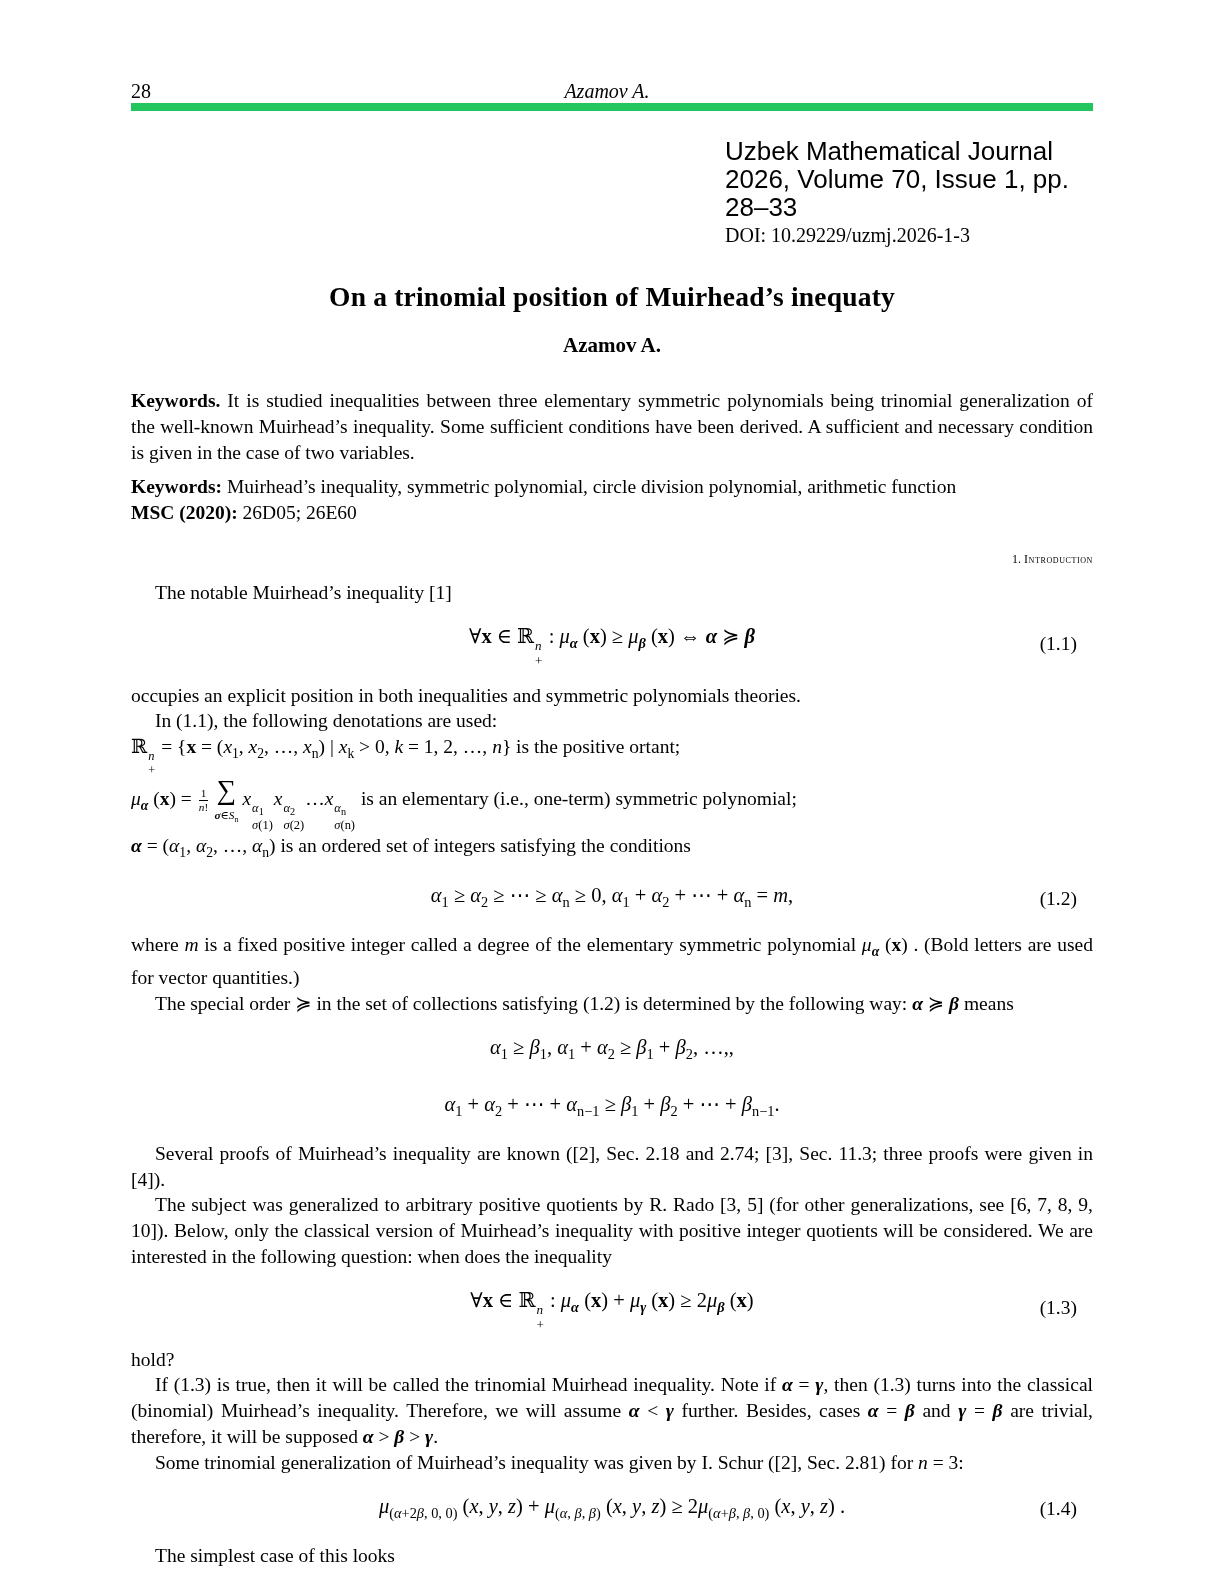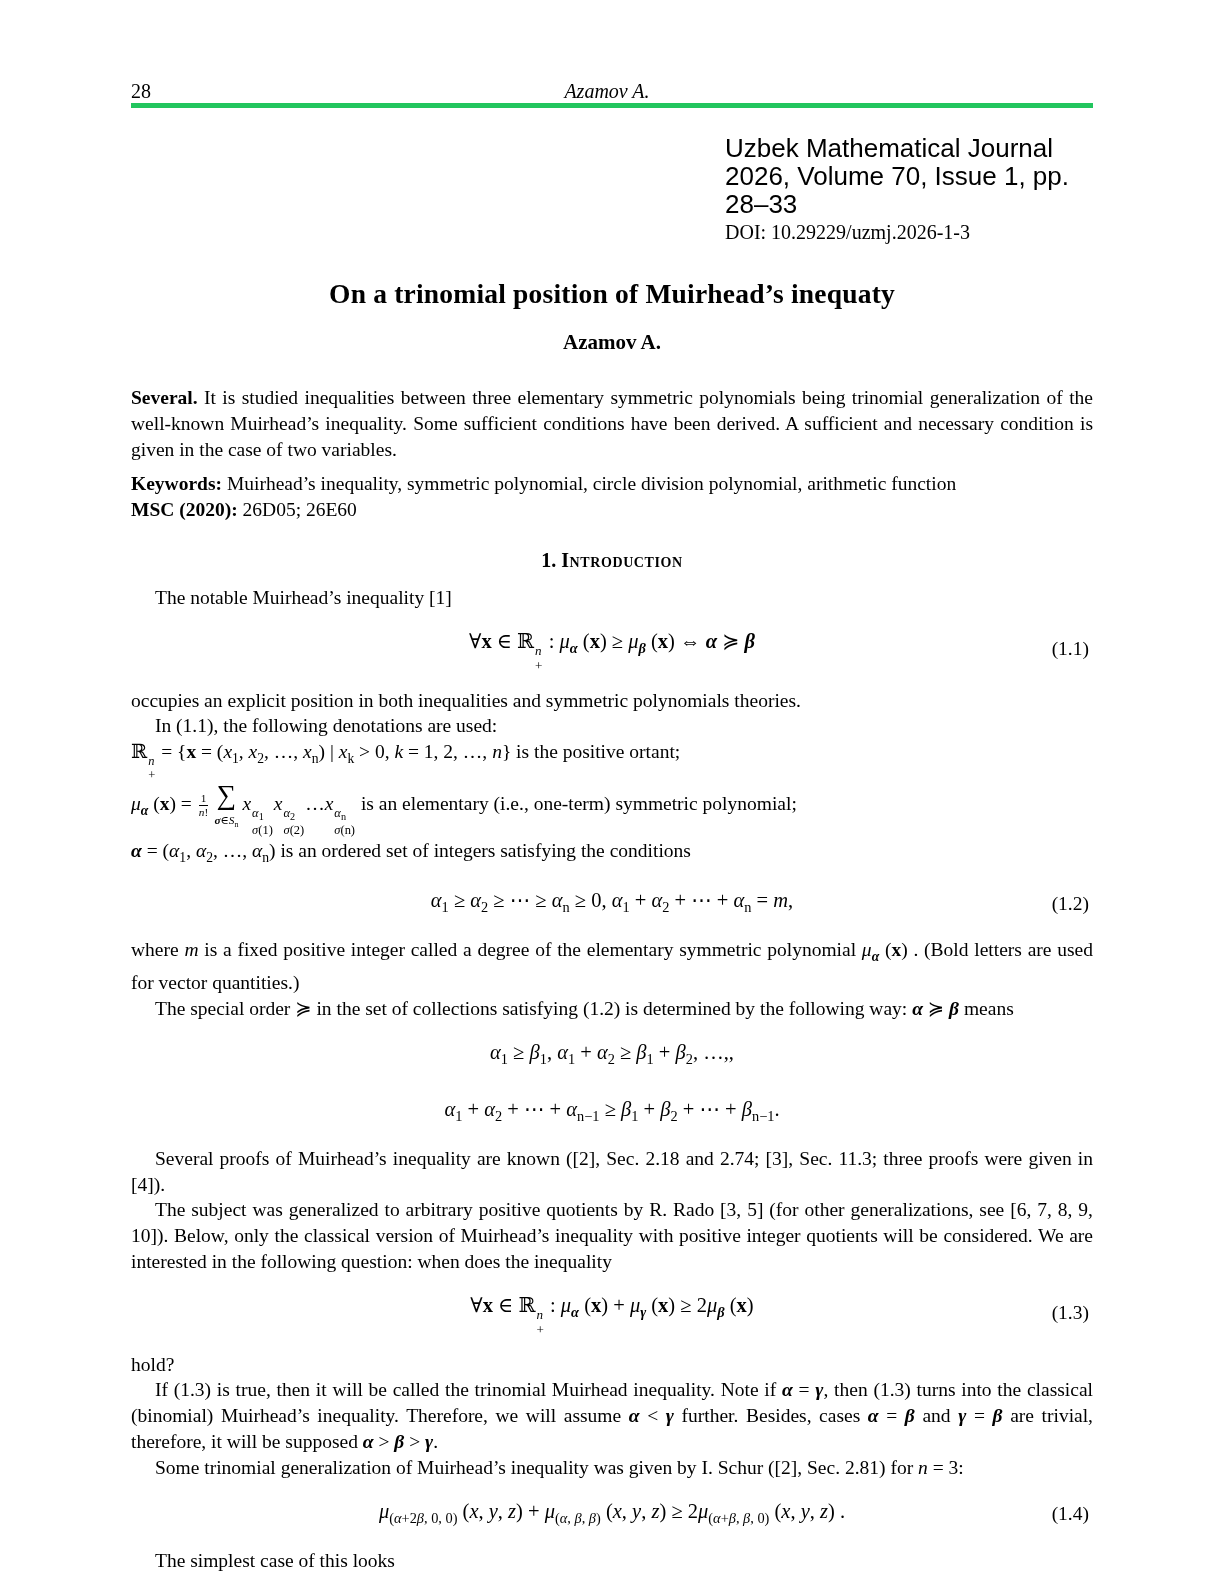--- a/index.html
+++ b/index.html
@@ -7,21 +7,21 @@
     width: 1224px; height: 1584px;
     background: #ffffff; color: #000000;
     font-family: "Liberation Serif", "DejaVu Serif", serif;
     overflow: hidden;
   }
   .sheet { padding: 80px 131px 0 131px; width: 962px; }
 
   
   .pagehead {
     display: flex; justify-content: space-between; align-items: flex-end;
-    border-bottom: 5px solid #22c55e;
+    border-bottom: 8px solid #22c55e;
     padding-bottom: 1px;
     font-size: 20px; line-height: 22px;
   }
   .pagehead .rhead { font-style: italic; }
   .pagehead .spacer { width: 30px; }
 
   
   .jblock { margin-top: 26px; margin-left: 594px; }
   .jblock .sans {
     font-family: "Liberation Sans", "DejaVu Sans", sans-serif;
@@ -41,34 +41,33 @@
   .p {
     font-size: 19.5px; line-height: 25.8px;
     text-align: justify; margin: 0;
   }
   .ind { text-indent: 24px; }
   .mt { margin-top: 30px; }
   .kw { margin-top: 9px; }
   b.lab { font-weight: bold; }
 
   .sec {
-    margin: 26px 0 13px 0; text-align: center;
-    font-size: 20px;
-    font-weight: bold;
+    margin: 26px 0 13px 0; text-align: right;
+    font-size: 12px;
   }
   .sec .scaps { font-variant: small-caps; letter-spacing: 0.6px; }
 
   
   .eq {
     position: relative; text-align: center;
     font-size: 20.5px; margin: 15px 0;
     line-height: 30px;
   }
   .eq .tag {
-    position: absolute; right: 4px; top: 50%;
+    position: absolute; right: 16px; top: 50%;
     transform: translateY(-50%);
     font-size: 19.5px; font-style: normal; margin-left: 40px;
   }
 
   
   .bg { font-weight: 700; font-style: italic; }
   sub, sup { font-size: 70%; }
   .ss {
     display: inline-flex; flex-direction: column; align-items: flex-start;
     font-size: 64%; line-height: 1.05; vertical-align: -0.55em; margin: 0 1px;
@@ -101,21 +100,21 @@
 
   <div class="jblock">
     <div class="sans">Uzbek Mathematical Journal</div>
     <div class="sans">2026, Volume 70, Issue 1, pp. 28–33</div>
     <div class="serif">DOI: 10.29229/uzmj.2026-1-3</div>
   </div>
 
   <div class="title">On a trinomial position of Muirhead’s inequaty</div>
   <div class="author">Azamov A.</div>
 
-  <p class="p mt"><b class="lab">Several.</b><span> It is studied inequalities between three elementary symmetric polynomials being trinomial generalization of the well-known Muirhead’s inequality. Some sufficient conditions have been derived. A sufficient and necessary condition is given in the case of two variables.</span></p>
+  <p class="p mt"><b class="lab">Keywords.</b><span> It is studied inequalities between three elementary symmetric polynomials being trinomial generalization of the well-known Muirhead’s inequality. Some sufficient conditions have been derived. A sufficient and necessary condition is given in the case of two variables.</span></p>
 
   <p class="p kw"><b class="lab">Keywords:</b><span> Muirhead’s inequality, symmetric polynomial, circle division polynomial, arithmetic function</span></p>
 
   <p class="p"><b class="lab">MSC (2020):</b><span> 26D05; 26E60</span></p>
 
   <div class="sec">
     <span>1.</span>
     <span class="scaps">Introduction</span>
   </div>
 

